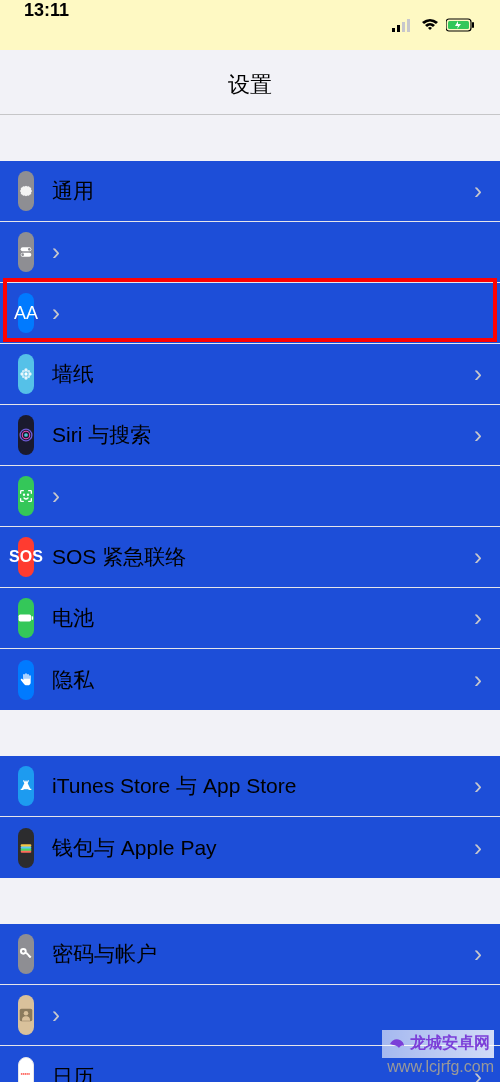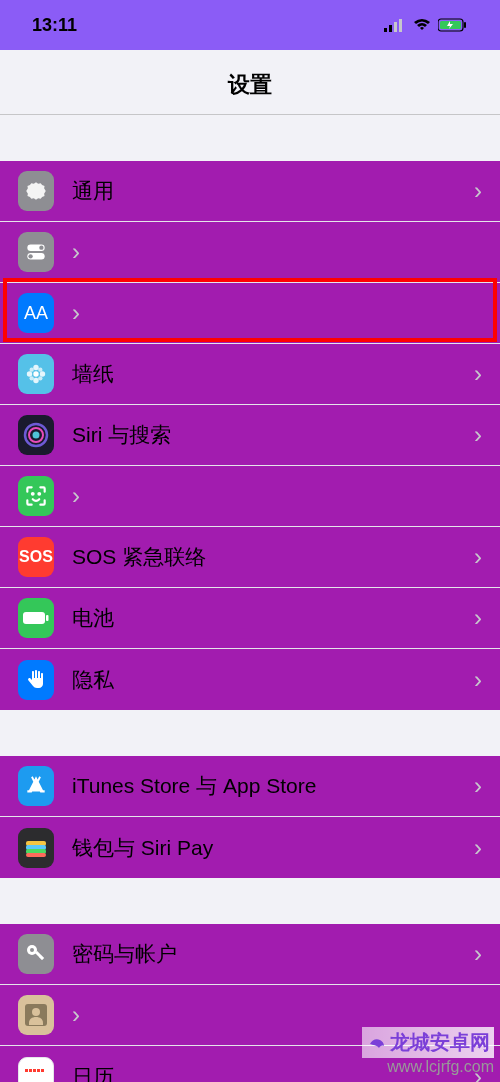--- a/index.html
+++ b/index.html
@@ -1,30 +1,30 @@
 <!DOCTYPE html>
 <html><head>
   <meta charset="utf-8">
   <style>
     * { margin: 0; padding: 0; box-sizing: border-box; font-family: -apple-system, "Helvetica Neue", sans-serif; }
     body { width: 500px; height: 1082px; background: #f2f2f7; overflow: hidden; position: relative; }
     
-    .status-bar { height: 50px; display: flex; justify-content: space-between; align-items: center; padding: 0 32px; background: #8b5cf6; }
+    .status-bar { height: 50px; display: flex; justify-content: space-between; padding: 0 24px; background: #fef9c3; }
     .status-time { font-size: 18px; font-weight: 600; }
     .status-icons { display: flex; gap: 6px; align-items: center; }
     
     .header { text-align: center; padding: 20px 0 14px; background: #f2f2f7; }
-    .header-title { font-size: 22px; font-weight: 700; }
+    .header-title { font-size: 22px; font-weight: 400; }
     
     .separator { height: 1px; background: #c6c6c8; }
     .group-gap { height: 46px; }
     
-    .row { height: 61px; display: flex; align-items: center; padding: 0 18px; background: #a21caf; border-bottom: 1px solid #e5e5ea; position: relative; }
+    .row { height: 61px; display: flex; align-items: center; padding: 0 18px; background: #1d4ed8; border-bottom: 1px solid #e5e5ea; position: relative; }
     .row:last-child { border-bottom: none; }
-    .row-icon { width: 36px; height: 40px; border-radius: 9px; display: flex; align-items: center; justify-content: center; margin-right: 18px; flex-shrink: 0; }
+    .row-icon { width: 16px; height: 40px; border-radius: 9px; display: flex; align-items: center; justify-content: center; margin-right: 18px; flex-shrink: 0; }
     .row-label { font-size: 21px; color: #000; flex: 1; }
     .chevron { color: #c7c7cc; font-size: 24px; }
     
     .highlight { position: absolute; left: 3px; right: 3px; top: 278px; height: 64px; border: 4px solid #ff0101; pointer-events: none; z-index: 10; }
     
     .ic-general { background: #8e8e93; }
     .ic-control { background: #8e8e93; }
     .ic-display { background: #007aff; }
     .ic-wallpaper { background: #55c1e8; }
     .ic-siri { background: #1a1a2e; }
@@ -32,21 +32,21 @@
     .ic-sos { background: #ff3b30; color: #fff; font-weight: 700; font-size: 16px; }
     .ic-battery { background: #34c759; }
     .ic-privacy { background: #007aff; }
     .ic-appstore { background: #1d9bf0; }
     .ic-wallet { background: #2c2c2e; }
     .ic-passwords { background: #8e8e93; }
     .ic-contacts { background: #d9c19b; }
     .ic-calendar { background: #fff; border: 1px solid #e5e5ea; }
     
     .watermark { position: absolute; right: 6px; bottom: 6px; text-align: right; z-index: 20; }
-    .watermark .w1 { font-size: 20px; color: #7b3fd8; font-weight: 600; background: linear-gradient(90deg, rgba(255,255,255,0.6), rgba(255,255,255,0.8)); padding: 2px 4px; }
+    .watermark .w1 { font-size: 16px; color: #7b3fd8; font-weight: 600; background: linear-gradient(90deg, rgba(255,255,255,0.6), rgba(255,255,255,0.8)); padding: 2px 4px; }
     .watermark .w2 { font-size: 16px; color: #999; }
     .watermark-icon { display: inline-block; width: 24px; height: 24px; vertical-align: middle; }
   </style>
 </head>
 <body>
 
 <div class="status-bar">
   <span class="status-time">13:11</span>
   <div class="status-icons">
     <svg width="22" height="14" viewBox="0 0 22 14">
@@ -182,21 +182,21 @@
   </div>
   <div class="row">
     <div class="row-icon ic-wallet">
         <svg width="30" height="30" viewBox="0 0 30 30">
           <rect x="5" y="8" width="20" height="5" rx="2" fill="#f5c542"></rect>
           <rect x="5" y="12" width="20" height="5" rx="2" fill="#5ac8fa"></rect>
           <rect x="5" y="16" width="20" height="5" rx="2" fill="#4cd964"></rect>
           <rect x="5" y="20" width="20" height="4" rx="2" fill="#ff6b5b"></rect>
         </svg>
       </div>
-    <span class="row-label">钱包与 Siri Pay</span>
+    <span class="row-label">钱包与 Apple Pay</span>
     <span class="chevron">›</span>
   </div>
 </div>
 
 <div class="group-gap"></div>
 
 <div>
   <div class="row">
     <div class="row-icon ic-passwords">
         <svg width="24" height="24" viewBox="0 0 24 24" fill="#fff">

